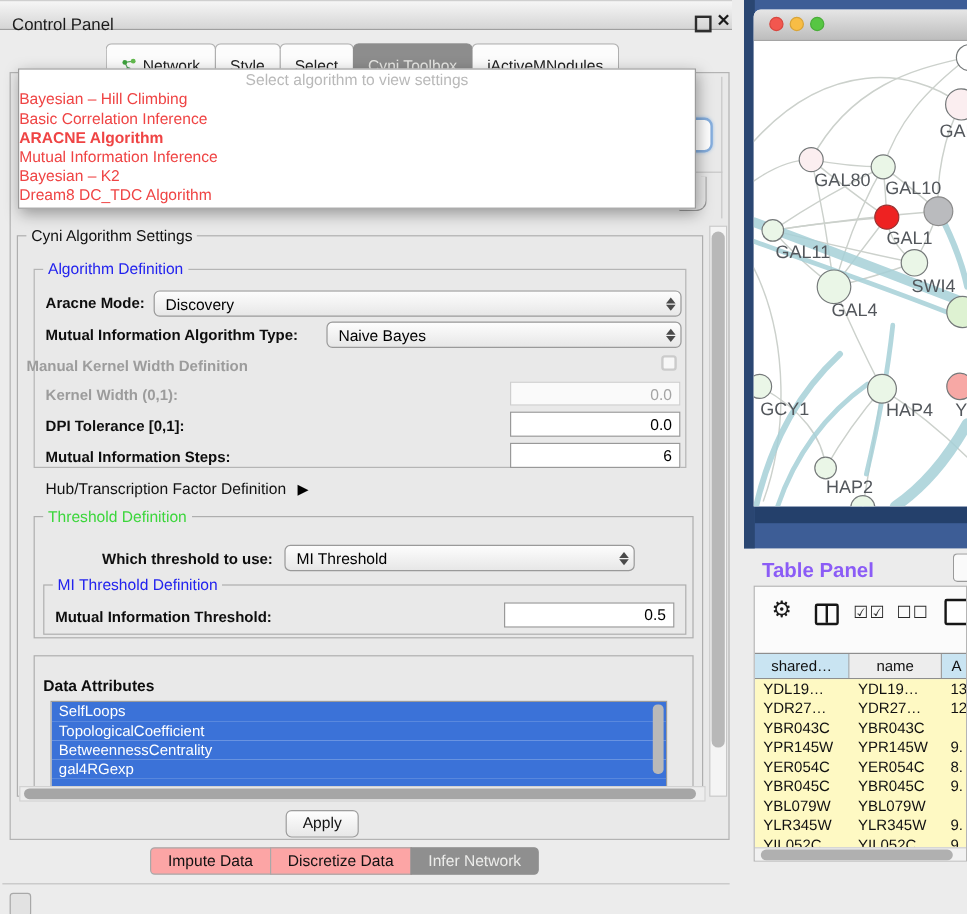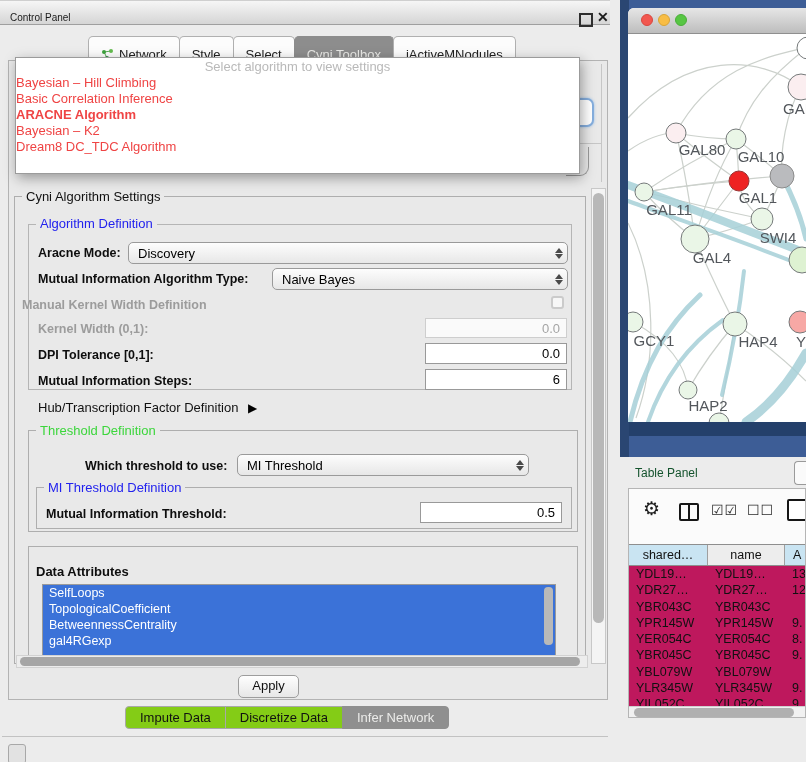--- a/index.html
+++ b/index.html
@@ -2,21 +2,21 @@
 <html><head>
 <meta charset="utf-8">
 <style>
   html,body{margin:0;padding:0;}
   #root{position:relative;width:806px;height:762px;background:#ececec;overflow:hidden;
         font-family:"Liberation Sans",sans-serif;font-size:13px;color:#111;}
   .abs{position:absolute;}
   
   .cp-titlebar{left:0;top:8;width:610px;height:23px;background:linear-gradient(#f6f6f6,#d5d5d5);
                border-top:1px solid #cfcfcf;border-bottom:1px solid #9f9f9f;}
-  .cp-title{left:10px;top:12px;font-size:10px;color:#1a1a1a;}
+  .cp-title{left:10px;top:12px;font-size:14px;color:#1a1a1a;}
   .float-btn{left:579px;top:13px;width:10px;height:10px;border:2px solid #2e2e2e;background:transparent;}
   .close-btn{left:597px;top:9px;font-size:14px;font-weight:bold;color:#1c1c1c;cursor:default;}
   .tabbar{left:88px;top:36px;height:24px;display:flex;z-index:2;}
   .tab{display:flex;align-items:center;gap:5px;padding:17px 12px;background:#fcfcfc;border:1px solid #b0b0b0;
        border-bottom:none;border-radius:5px 5px 0 0;margin-right:-1px;font-size:13px;color:#222;height:24px;box-sizing:border-box;}
   .tab.sel{background:#8d8d8d;border-color:#8d8d8d;color:#e9e9e6;}
   .content-panel{left:8px;top:60px;width:600px;height:640px;background:#e9e9e9;border:1px solid #b3b3b3;box-sizing:border-box;}
   .cp-bottom-line{left:2px;top:736px;width:606px;height:1px;background:#c2c2c2;}
   
   .frag-blue{left:573px;top:98px;width:17px;height:25px;background:#fff;border:2px solid #85aede;
@@ -54,57 +54,57 @@
   .attr-list{left:42px;top:584px;width:512px;height:71px;background:#fff;border:1px solid #9a9a9a;overflow:hidden;}
   .attr-item{height:16px;line-height:16px;background:#3b72d8;color:#fff;font-size:12.5px;padding-left:6px;}
   .attr-scroll{position:absolute;right:2px;top:2px;width:9px;height:58px;background:#b9b9b9;border-radius:4px;}
   .vscroll{left:591px;top:188px;width:15px;height:476px;background:#f4f4f4;border:1px solid #c8c8c8;box-sizing:border-box;}
   .vscroll .thumb{position:absolute;left:1px;top:4px;width:11px;height:430px;background:#b8b8b8;border-radius:6px;}
   .hscroll{left:16px;top:655px;width:572px;height:13px;background:#ededed;border:1px solid #d2d2d2;box-sizing:border-box;}
   .hscroll .thumb{position:absolute;left:3px;top:1px;width:560px;height:9px;background:#a6a6a6;border-radius:5px;}
   .apply-btn{left:238px;top:675px;width:59px;height:21px;background:linear-gradient(#fefefe,#e7e7e7);
              border:1px solid #9d9d9d;border-radius:5px;font-size:13px;text-align:center;line-height:20px;}
   .btabs{left:125px;top:706px;height:23px;display:flex;}
-  .btab{padding:0 14px;height:23px;line-height:22px;background:#84cc16;border:1px solid #a8a8a8;
+  .btab{padding:0 14px;height:23px;line-height:22px;background:#fca5a5;border:1px solid #a8a8a8;
         margin-right:-1px;font-size:13px;box-sizing:border-box;}
   .btab:first-child{border-radius:4px 0 0 4px;}
   .btab:last-child{border-radius:0 4px 4px 0;}
   .btab.sel{background:#8f8f8f;border-color:#8f8f8f;color:#ececea;}
   .dock-icon{left:8px;top:744px;width:16px;height:18px;background:#e2e2e2;border:1px solid #a8a8a8;border-radius:3px;}
   
   .desktop{left:620px;top:0;width:186px;height:457px;background:#3d5d96;}
   .desktop-strip{left:620px;top:0;width:9px;height:457px;background:#2a4672;}
   .win-shadow{left:629px;top:422px;width:177px;height:14px;background:#24406b;}
   .netwin{left:628px;top:8px;width:182px;height:414px;background:#fff;border-radius:6px 0 0 0;overflow:hidden;}
   .netwin-title{position:absolute;left:0;top:0;width:100%;height:25px;background:linear-gradient(#e6e6e6,#bdbdbd);
                 border-bottom:1px solid #8f8f8f;}
   .tl{position:absolute;top:6px;width:12px;height:12px;border-radius:50%;box-sizing:border-box;}
   .tl.red{left:13px;background:#f2574f;border:1px solid #d8473f;}
   .tl.yellow{left:30px;background:#f8bd45;border:1px solid #d8a438;}
   .tl.green{left:47px;background:#57c643;border:1px solid #4aad3a;}
   .nlabel{font-family:"Liberation Sans",sans-serif;font-size:15px;fill:#53575c;}
   
-  .tp-title{left:635px;top:466px;font-size:12px;color:#14532d;}
+  .tp-title{left:635px;top:466px;font-size:17px;color:#8b5cf6;font-weight:bold;}
   .tp-btn{left:794px;top:461px;width:12px;height:22px;background:#fafafa;border:1px solid #9a9a9a;
           border-right:none;border-radius:4px 0 0 4px;}
   .tp-panel{left:628px;top:488px;width:178px;height:230px;background:#fbfbfb;border:1px solid #b5b5b5;
             box-sizing:border-box;overflow:hidden;}
   .gear{position:absolute;left:14px;top:10px;font-size:19px;color:#1c1c1c;line-height:19px;}
   .colicon{position:absolute;left:50px;top:14px;width:16px;height:14px;border:2px solid #161616;border-radius:2px;}
   .colicon i{position:absolute;left:7px;top:0;width:2px;height:14px;background:#161616;display:block;}
   .cbs{position:absolute;top:13px;font-size:14px;color:#2a2a2a;letter-spacing:1px;}
   .docicon{position:absolute;left:158px;top:10px;width:22px;height:18px;border:2px solid #161616;border-radius:2px;background:#fff;}
   .thead{position:absolute;left:0;top:55px;width:178px;height:22px;display:flex;border-top:1px solid #8e8e8e;
          border-bottom:1px solid #8e8e8e;box-sizing:border-box;}
   .th{height:100%;box-sizing:border-box;border-right:1px solid #9f9f9f;font-size:12.5px;
       display:flex;align-items:center;justify-content:center;overflow:hidden;}
   .th.c0{width:79px;background:#c9e4f2;}
   .th.c1{width:77px;background:#ededed;}
   .th.c2{width:22px;background:#c9e4f2;justify-content:flex-start;padding-left:8px;}
-  .tbody{position:absolute;left:0;top:77px;width:178px;height:140px;overflow:hidden;background:#be185d;}
+  .tbody{position:absolute;left:0;top:77px;width:178px;height:140px;overflow:hidden;background:#fef9c3;}
   .trow{display:flex;height:16.3px;}
   .tcell{box-sizing:border-box;padding-left:7px;font-size:12.5px;line-height:16.3px;white-space:nowrap;overflow:hidden;}
   .tcell.c0{width:79px;}
   .tcell.c1{width:77px;}
   .tcell.c2{width:22px;}
   .tp-hscroll{position:absolute;left:0;top:217px;width:178px;height:12px;background:#f1f1f1;border-top:1px solid #cfcfcf;}
   .tp-hscroll .thumb{position:absolute;left:5px;top:1px;width:160px;height:9px;background:#b0b0b0;border-radius:5px;}
   .net-tab-icon{width:13px;height:13px;}
 </style>
 </head>
@@ -147,20 +147,21 @@
   <div class="abs frag-vline"></div>
   <div class="abs frag-blue"></div>
   <div class="abs frag-corner"></div>
   <div class="abs frag-line"></div>
 
   <div class="abs popup">
     <div class="popup-prompt">Select algorithm to view settings</div>
     <div class="popup-item">Bayesian – Hill Climbing</div>
     <div class="popup-item">Basic Correlation Inference</div>
     <div class="popup-item sel">ARACNE Algorithm</div>
+    <div class="popup-item">Mutual Information Inference</div>
     <div class="popup-item">Bayesian – K2</div>
     <div class="popup-item">Dream8 DC_TDC Algorithm</div>
   </div>
 
   <div class="abs group" style="left:14px;top:196px;width:572px;height:468px;"></div>
   <span class="gtitle" style="left:22px;top:190px;">Cyni Algorithm Settings</span>
 
   <div class="abs group" style="left:28px;top:224px;width:544px;height:166px;border-color:#b5b5b5;"></div>
   <span class="gtitle blue" style="left:36px;top:217px;">Algorithm Definition</span>
 

